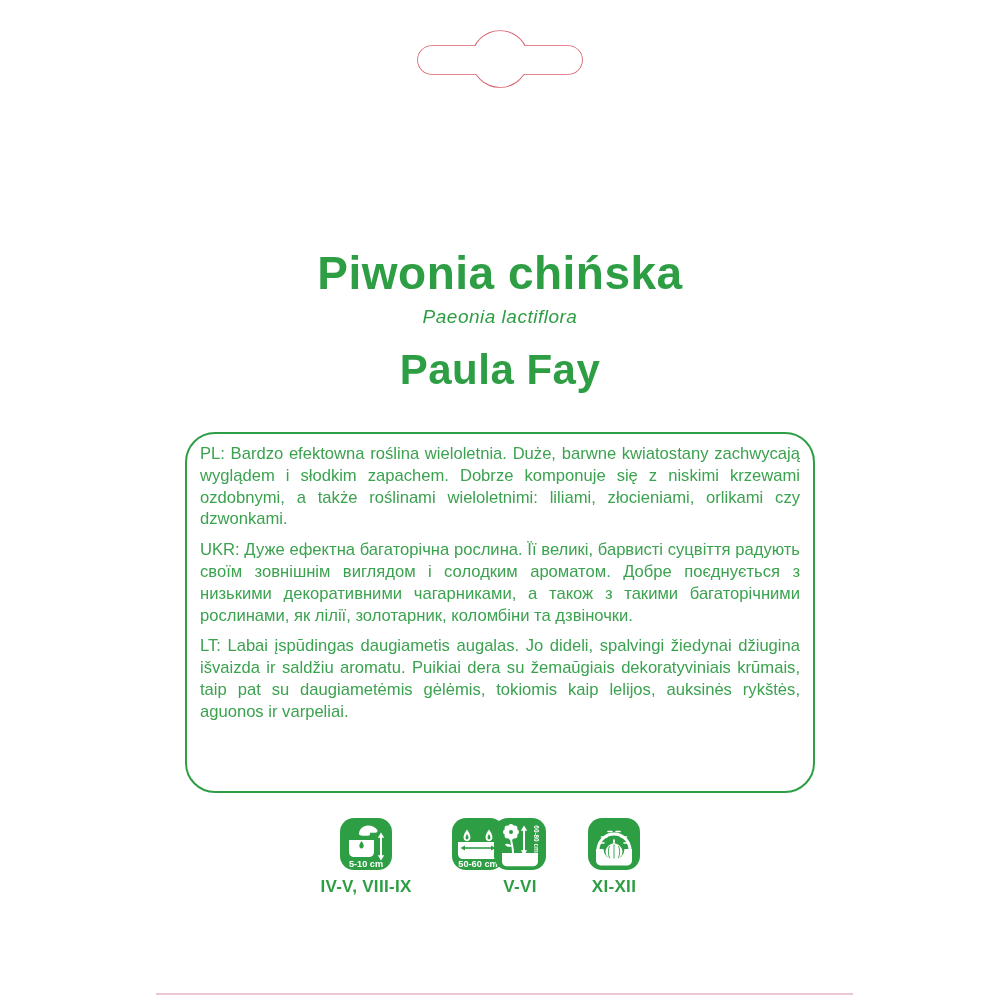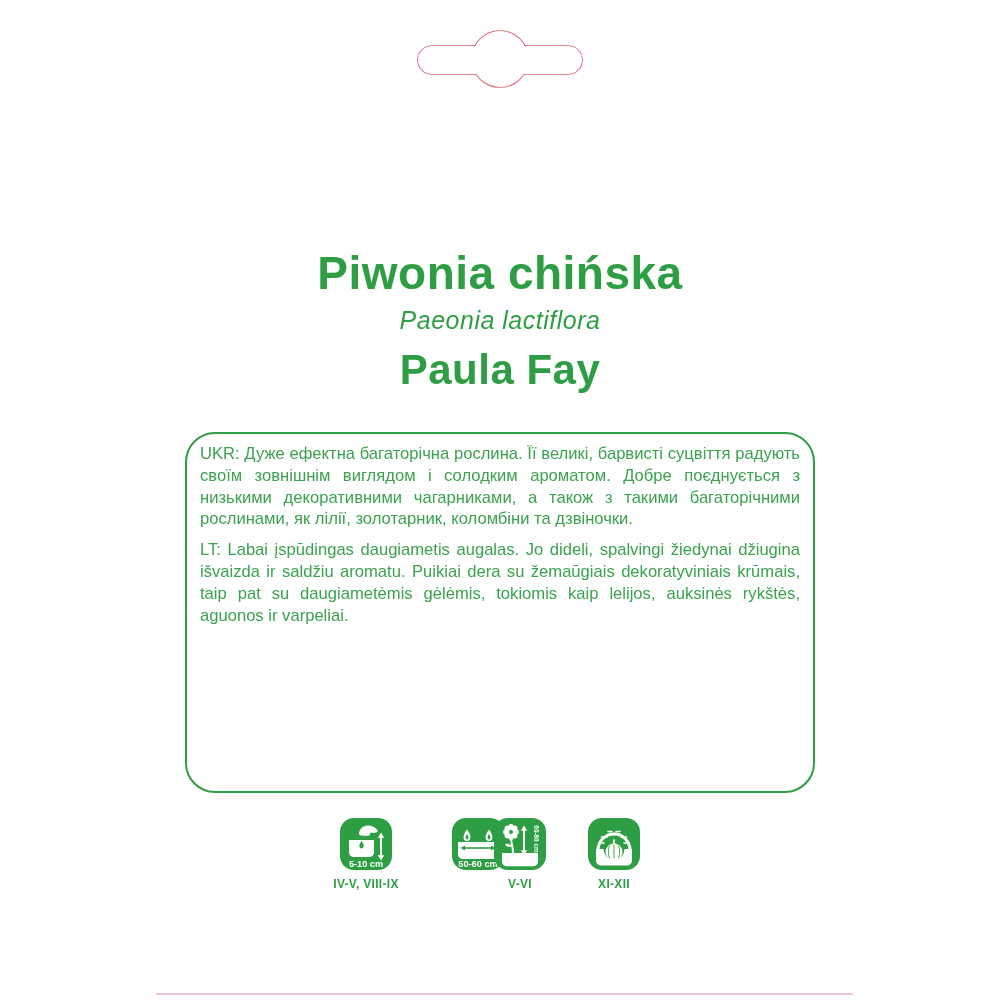--- a/index.html
+++ b/index.html
@@ -3,39 +3,39 @@
 <meta charset="utf-8">
 <style>
   html,body{margin:0;padding:0;background:#fff;}
   body{width:1000px;height:1000px;position:relative;font-family:"Liberation Sans",sans-serif;}
   .canvas{position:absolute;left:0;top:0;width:1000px;height:1000px;background:#fff;overflow:hidden;}
 
   .euro-slot{position:absolute;left:0;top:0;}
 
   .heading{position:absolute;left:0;right:0;text-align:center;color:#2e9e44;}
   .title{top:246px;font-size:46px;font-weight:700;letter-spacing:.5px;}
-  .latin{top:306px;font-size:25px;font-style:italic;font-weight:400;letter-spacing:.5px;}
+  .latin{top:306px;font-size:19px;font-style:italic;font-weight:400;letter-spacing:.5px;}
   .variety{top:346px;font-size:42px;font-weight:800;letter-spacing:.5px;}
 
   .desc-box{
     position:absolute;left:185px;top:432px;width:630px;height:361px;
     box-sizing:border-box;border:2px solid #2e9e44;border-radius:30px;
     padding:9px 13px;overflow:hidden;
   }
   .desc-box p{
     margin:0 0 9px 0;color:#3ba24f;font-size:16.6px;line-height:21.8px;
     text-align:justify;text-justify:inter-word;
   }
   .desc-box p:last-child{margin-bottom:0;}
 
   .icon-group{position:absolute;top:818px;width:52px;height:75px;}
   .icon-group svg{display:block;}
   .icon-label{
     position:absolute;top:59px;left:50%;transform:translateX(-50%);
-    white-space:nowrap;font-size:12px;font-weight:700;color:#2e9e44;letter-spacing:.3px;
+    white-space:nowrap;font-size:17px;font-weight:700;color:#2e9e44;letter-spacing:.3px;
   }
 
   .cut-line{position:absolute;left:156px;top:993px;width:697px;height:2px;background:rgba(214,130,148,.45);}
 </style>
 </head>
 <body>
 
 <div class="canvas">
 
   <svg class="euro-slot" width="1000" height="110" viewBox="0 0 1000 110" aria-hidden="true">
@@ -43,20 +43,21 @@
     <circle cx="500" cy="59" r="28" fill="none" stroke="#d8606b" stroke-width="1.7"></circle>
     <rect x="418" y="46" width="164" height="28" rx="14" fill="#ffffff"></rect>
     <circle cx="500" cy="59" r="28" fill="#ffffff"></circle>
   </svg>
 
   <div class="heading title">Piwonia chińska</div>
   <div class="heading latin">Paeonia lactiflora</div>
   <div class="heading variety">Paula Fay</div>
 
   <div class="desc-box">
+    <p>PL: Bardzo efektowna roślina wieloletnia. Duże, barwne kwiatostany zachwycają wyglądem i słodkim zapachem. Dobrze komponuje się z niskimi krzewami ozdobnymi, a także roślinami wieloletnimi: liliami, złocieniami, orlikami czy dzwonkami.</p>
     <p>UKR: Дуже ефектна багаторічна рослина. Її великі, барвисті суцвіття радують своїм зовнішнім виглядом і солодким ароматом. Добре поєднується з низькими декоративними чагарниками, а також з такими багаторічними рослинами, як лілії, золотарник, коломбіни та дзвіночки.</p>
     <p>LT: Labai įspūdingas daugiametis augalas. Jo dideli, spalvingi žiedynai džiugina išvaizda ir saldžiu aromatu. Puikiai dera su žemaūgiais dekoratyviniais krūmais, taip pat su daugiametėmis gėlėmis, tokiomis kaip lelijos, auksinės rykštės, aguonos ir varpeliai.</p>
   </div>
 
   <div class="icon-group" style="left:340px">
     <svg width="52" height="52" viewBox="0 0 52 52">
       <rect width="52" height="52" rx="14" fill="#2e9e44"></rect>
       <path d="M19 16 c0 -4.5 4 -8.5 9 -8.5 c4 0 7.2 2 9.2 4.2 c1 1.2 0 3 -2 3 h-5.5 c1 1.2 0.2 3 -1.8 3 h-5 c-2.2 0 -3.9 -0.8 -3.9 -1.7 z" fill="#ffffff"></path>
       <path d="M9 22 h25 v12 c0 3 -2.2 5 -5.2 5 H14.2 c-3 0 -5.2 -2 -5.2 -5 z" fill="#ffffff"></path>
       <path d="M21.5 23 c-2.9 3.9 -2.9 6.6 0 7.6 c2.9 -1 2.9 -3.7 0 -7.6 z" fill="#2e9e44"></path>

